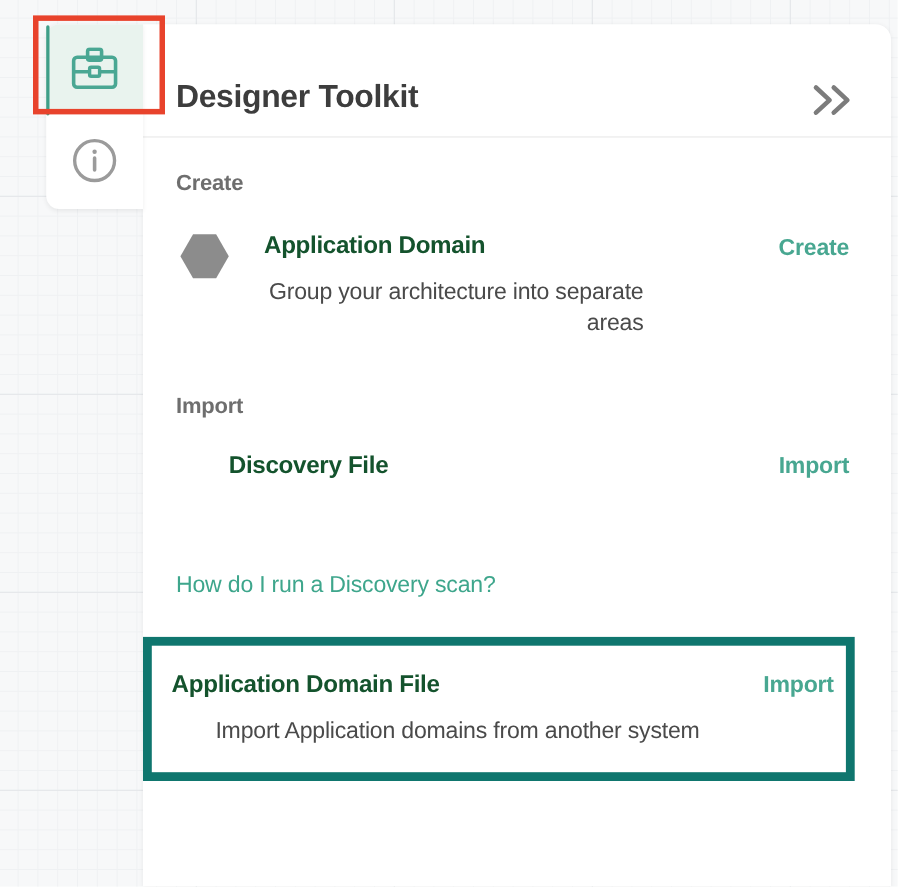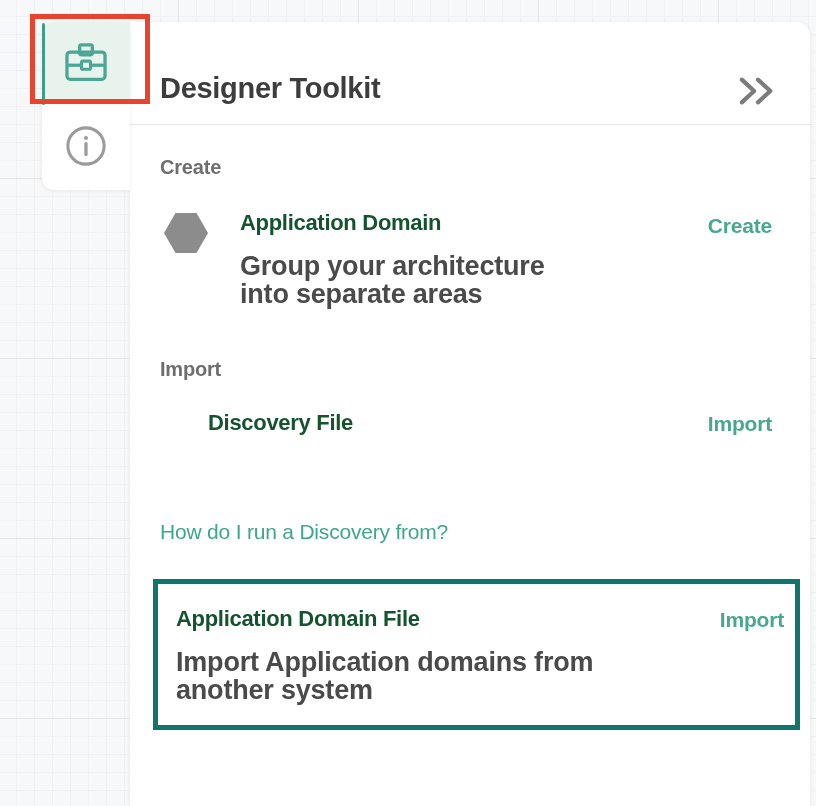--- a/index.html
+++ b/index.html
@@ -78,22 +78,22 @@
   .label-create { top: 134px; }
   .label-import { top: 336px; }
 
   .item-title {
     position: absolute;
     font-size: 22px; font-weight: 700; color: #14532d;
     letter-spacing: -0.3px; line-height: 30px;
   }
   .item-desc {
     position: absolute;
-    font-size: 27px; font-weight: 700; color: #4a4a4a;
-    line-height: 28px; letter-spacing: -0.2px;
+    font-size: 21px; font-weight: 400; color: #4a4a4a;
+    line-height: 28px; letter-spacing: -0.2px; text-align: right;
   }
   .action-link {
     position: absolute;
     font-size: 21px; font-weight: 700; color: #48a791;
     letter-spacing: -0.2px;
     cursor: pointer; text-decoration: none;
   }
   .help-link {
     position: absolute; left: 30px; top: 498px;
     font-size: 21px; font-weight: 400; color: #3ea68c;
@@ -106,23 +106,23 @@
   .t-create-title { left: 110px; top: 186px; }
   .t-create-desc  { left: 110px; top: 230px; width: 345px; }
   .a-create       { right: 38px; top: 192px; }
 
   .t-disc-title { left: 30px; top: 386px; margin-left: 48px; }
   .t-disc-desc  { left: 30px; top: 428px; width: 475px; }
   .a-disc       { right: 38px; top: 390px; }
 
   
   .highlight-box {
-    position: absolute; left: 23px; top: 557px;
-    width: 647px; height: 151px;
-    border: 5px solid #0f766e;
+    position: absolute; left: 0; top: 557px;
+    width: 647px; height: 131px;
+    border: 8px solid #0f766e;
   }
   .t-adf-title { left: 18px; top: 20px; }
   .t-adf-desc  { left: 18px; top: 64px; width: 480px; }
   .a-adf       { right: 11px; top: 24px; }
 
   
   .annotation-tab {
     position: absolute; left: 30px; top: 14px;
     width: 120px; height: 90px;
     border: 5px solid #e8432c;
@@ -178,21 +178,21 @@
       <polygon points="12.5,1 33.5,1 45,21 33.5,41 12.5,41 1,21" fill="#8c8c8c"></polygon>
     </svg>
   </div>
   <div class="item-title t-create-title">Application Domain</div>
   <div class="item-desc t-create-desc">Group your architecture into separate areas</div>
   <a class="action-link a-create">Create</a>
 
   <div class="section-label label-import">Import</div>
 
   <div class="item-title t-disc-title">Discovery File</div>
-  <a class="help-link">How do I run a Discovery from?</a>
+  <a class="help-link">How do I run a Discovery scan?</a>
   <a class="action-link a-disc">Import</a>
 
   <div class="highlight-box">
     <div class="item-title t-adf-title">Application Domain File</div>
     <div class="item-desc t-adf-desc">Import Application domains from another system</div>
     <a class="action-link a-adf">Import</a>
   </div>
 </div>
 
 <div class="annotation-tab"></div>

